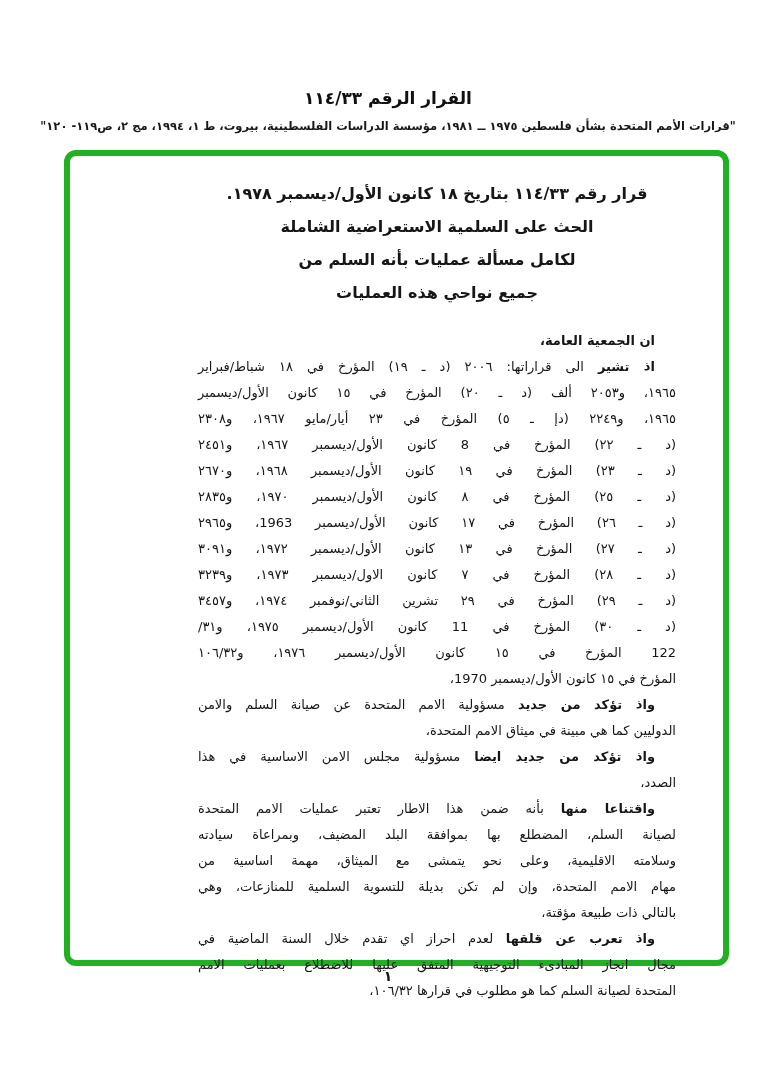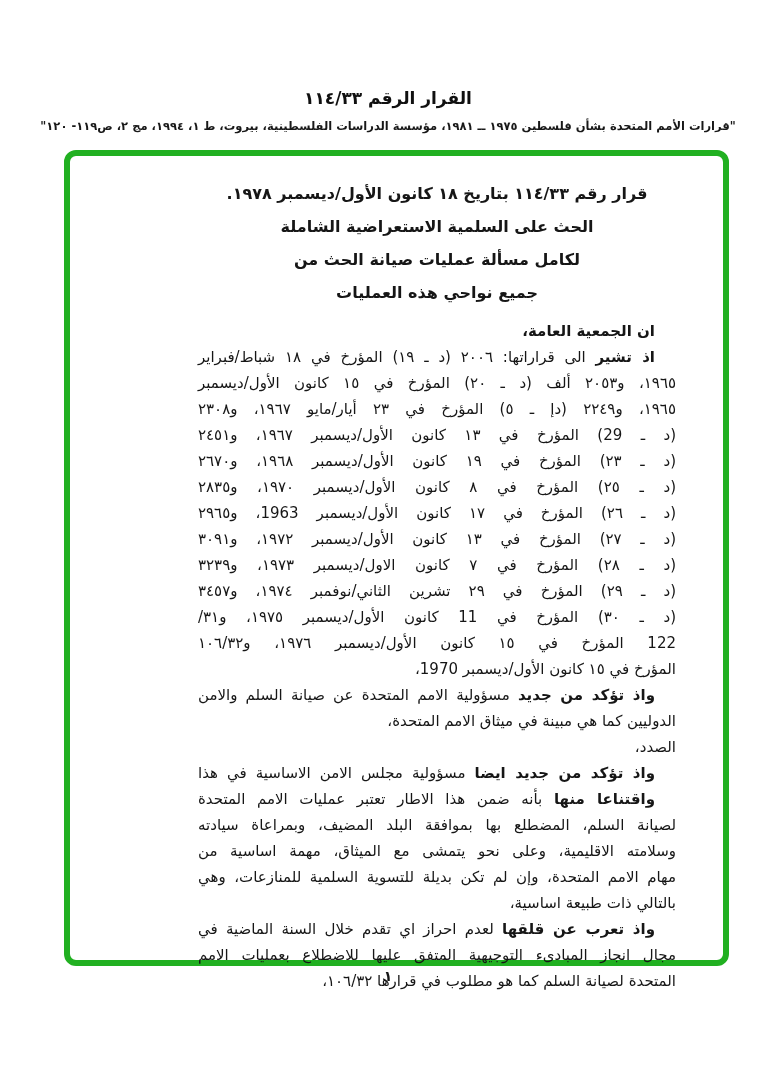--- a/index.html
+++ b/index.html
@@ -52,23 +52,23 @@
   }
   .heading {
     margin-top: 21px;
     padding: 0 47px 0 128px;
     font-size: 16px;
     font-weight: bold;
     line-height: 33px;
     text-align: center;
   }
   .paragraphs {
-    margin-top: 9px;
+    margin-top: 19px;
     padding: 0 47px 0 128px;
-    font-size: 15px;
+    font-size: 13px;
     line-height: 26px;
   }
   .b-line {
     text-align: right;
     white-space: nowrap;
   }
   .b-line.just {
     white-space: normal;
     text-align: justify;
     text-align-last: justify;
@@ -96,47 +96,47 @@
 <div class="page">
 
   <div class="doc-title">القرار الرقم ١١٤/٣٣</div>
 
   <div class="doc-source">"قرارات الأمم المتحدة بشأن فلسطين ١٩٧٥ ــ ١٩٨١، مؤسسة الدراسات الفلسطينية، بيروت، ط ١، ١٩٩٤، مج ٢، ص١١٩- ١٢٠"</div>
 
   <div class="green-box" style="border-color: rgb(33, 176, 33);">
     <div class="heading" id="heading-container">
         <div class="h-line">قرار رقم ١١٤/٣٣ بتاريخ ١٨ كانون الأول/ديسمبر ١٩٧٨.</div>
         <div class="h-line">الحث على السلمية الاستعراضية الشاملة</div>
-        <div class="h-line">لكامل مسألة عمليات صيانة الحث من</div>
+        <div class="h-line">لكامل مسألة عمليات بأنه السلم من</div>
         <div class="h-line">جميع نواحي هذه العمليات</div>
       </div>
     <div class="paragraphs" id="paragraphs-container">
         <div class="b-line p-first"><span class="lead">ان الجمعية العامة،</span></div>
         <div class="b-line just p-first"><span class="lead">اذ تشير</span> الى قراراتها: ٢٠٠٦ (د ـ ١٩) المؤرخ في ١٨ شباط/فبراير</div>
         <div class="b-line just">١٩٦٥، و٢٠٥٣ ألف (د ـ ٢٠) المؤرخ في ١٥ كانون الأول/ديسمبر</div>
         <div class="b-line just">١٩٦٥، و٢٢٤٩ (دإ ـ ٥) المؤرخ في ٢٣ أيار/مايو ١٩٦٧، و٢٣٠٨</div>
-        <div class="b-line just">(د ـ 29) المؤرخ في ١٣ كانون الأول/ديسمبر ١٩٦٧، و٢٤٥١</div>
+        <div class="b-line just">(د ـ ٢٢) المؤرخ في 8 كانون الأول/ديسمبر ١٩٦٧، و٢٤٥١</div>
         <div class="b-line just">(د ـ ٢٣) المؤرخ في ١٩ كانون الأول/ديسمبر ١٩٦٨، و٢٦٧٠</div>
         <div class="b-line just">(د ـ ٢٥) المؤرخ في ٨ كانون الأول/ديسمبر ١٩٧٠، و٢٨٣٥</div>
         <div class="b-line just">(د ـ ٢٦) المؤرخ في ١٧ كانون الأول/ديسمبر 1963، و٢٩٦٥</div>
         <div class="b-line just">(د ـ ٢٧) المؤرخ في ١٣ كانون الأول/ديسمبر ١٩٧٢، و٣٠٩١</div>
         <div class="b-line just">(د ـ ٢٨) المؤرخ في ٧ كانون الاول/ديسمبر ١٩٧٣، و٣٢٣٩</div>
         <div class="b-line just">(د ـ ٢٩) المؤرخ في ٢٩ تشرين الثاني/نوفمبر ١٩٧٤، و٣٤٥٧</div>
         <div class="b-line just">(د ـ ٣٠) المؤرخ في 11 كانون الأول/ديسمبر ١٩٧٥، و٣١/</div>
         <div class="b-line just">122 المؤرخ في ١٥ كانون الأول/ديسمبر ١٩٧٦، و١٠٦/٣٢</div>
         <div class="b-line">المؤرخ في ١٥ كانون الأول/ديسمبر 1970،</div>
         <div class="b-line just p-first"><span class="lead">واذ تؤكد من جديد</span> مسؤولية الامم المتحدة عن صيانة السلم والامن</div>
         <div class="b-line">الدوليين كما هي مبينة في ميثاق الامم المتحدة،</div>
+        <div class="b-line just p-first"><span class="lead">واذ تؤكد من جديد ايضا</span> مسؤولية مجلس الامن الاساسية في هذا</div>
         <div class="b-line">الصدد،</div>
-        <div class="b-line just p-first"><span class="lead">واذ تؤكد من جديد ايضا</span> مسؤولية مجلس الامن الاساسية في هذا</div>
         <div class="b-line just p-first"><span class="lead">واقتناعا منها</span> بأنه ضمن هذا الاطار تعتبر عمليات الامم المتحدة</div>
         <div class="b-line just">لصيانة السلم، المضطلع بها بموافقة البلد المضيف، وبمراعاة سيادته</div>
         <div class="b-line just">وسلامته الاقليمية، وعلى نحو يتمشى مع الميثاق، مهمة اساسية من</div>
         <div class="b-line just">مهام الامم المتحدة، وإن لم تكن بديلة للتسوية السلمية للمنازعات، وهي</div>
-        <div class="b-line">بالتالي ذات طبيعة اساسية،</div>
+        <div class="b-line">بالتالي ذات طبيعة مؤقتة،</div>
         <div class="b-line just p-first"><span class="lead">واذ تعرب عن قلقها</span> لعدم احراز اي تقدم خلال السنة الماضية في</div>
         <div class="b-line just">مجال انجاز المبادىء التوجيهية المتفق عليها للاضطلاع بعمليات الامم</div>
         <div class="b-line">المتحدة لصيانة السلم كما هو مطلوب في قرارها ١٠٦/٣٢،</div>
       </div>
   </div>
 
   <div class="page-number">١</div>
 
 </div>
 

